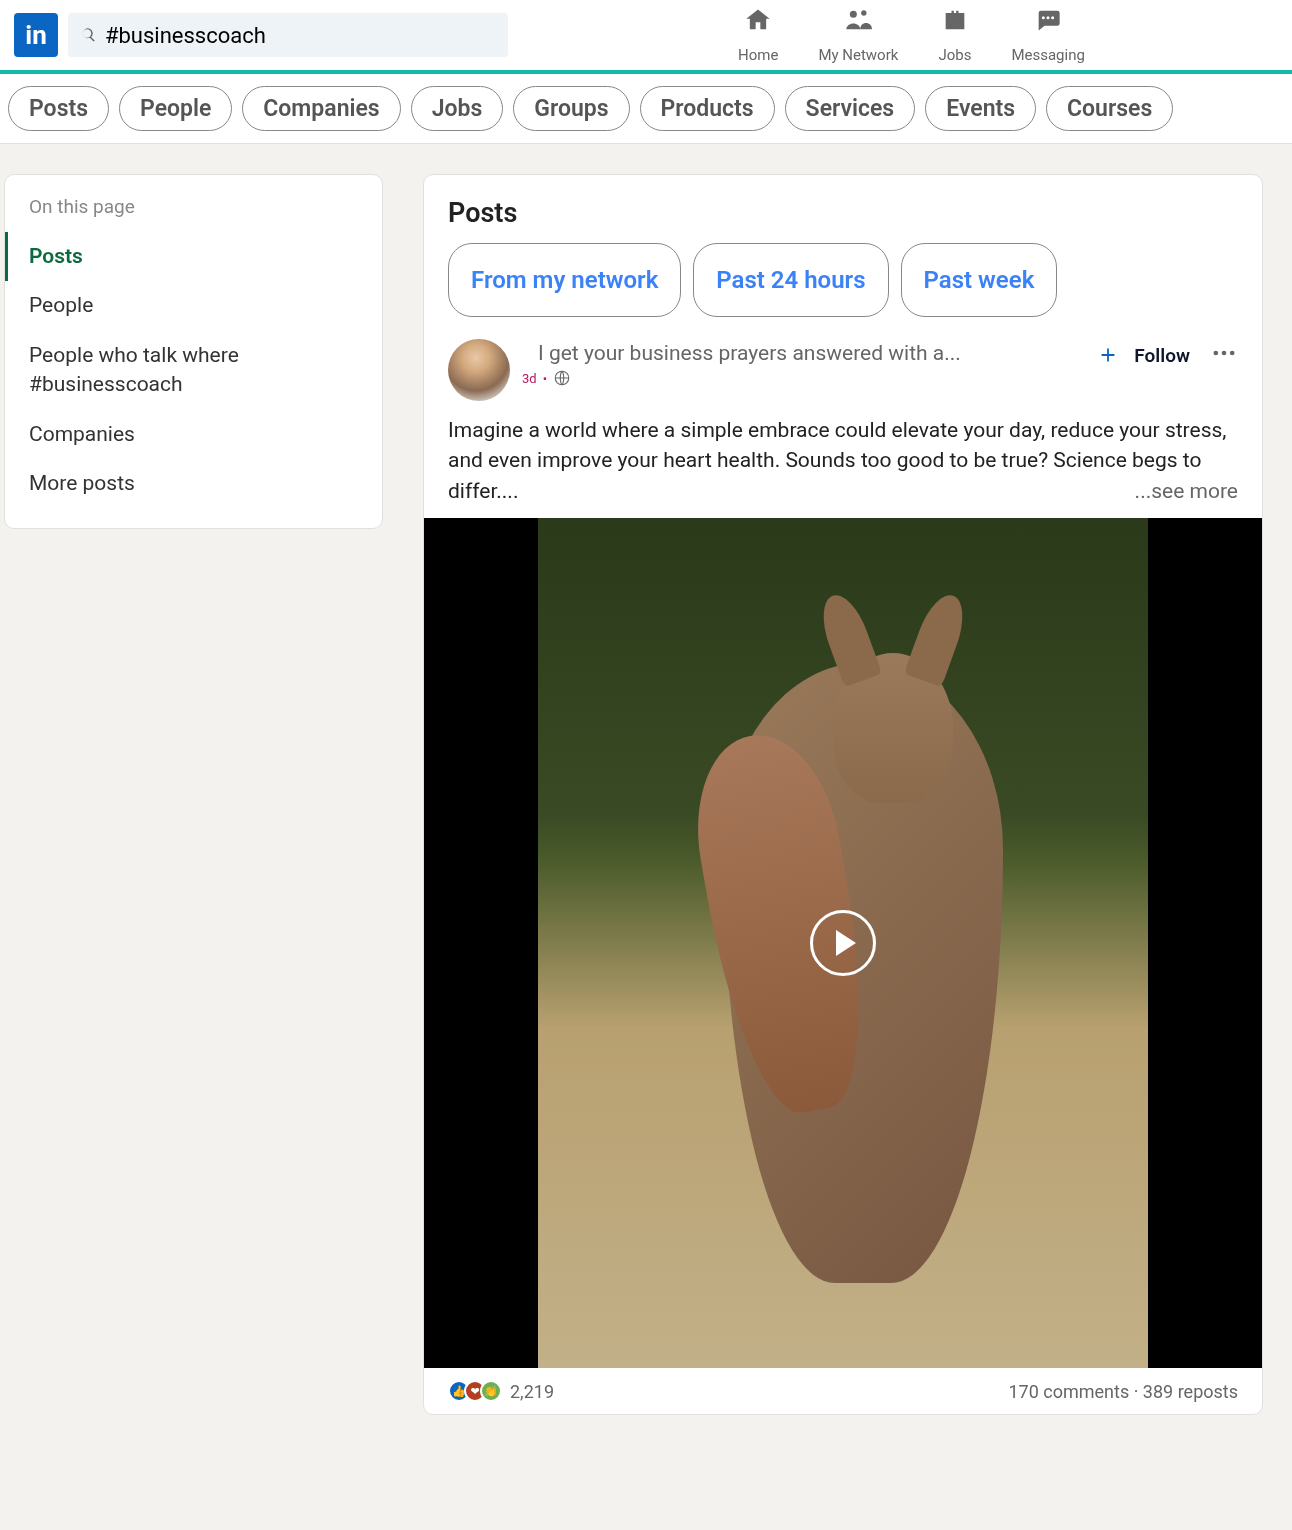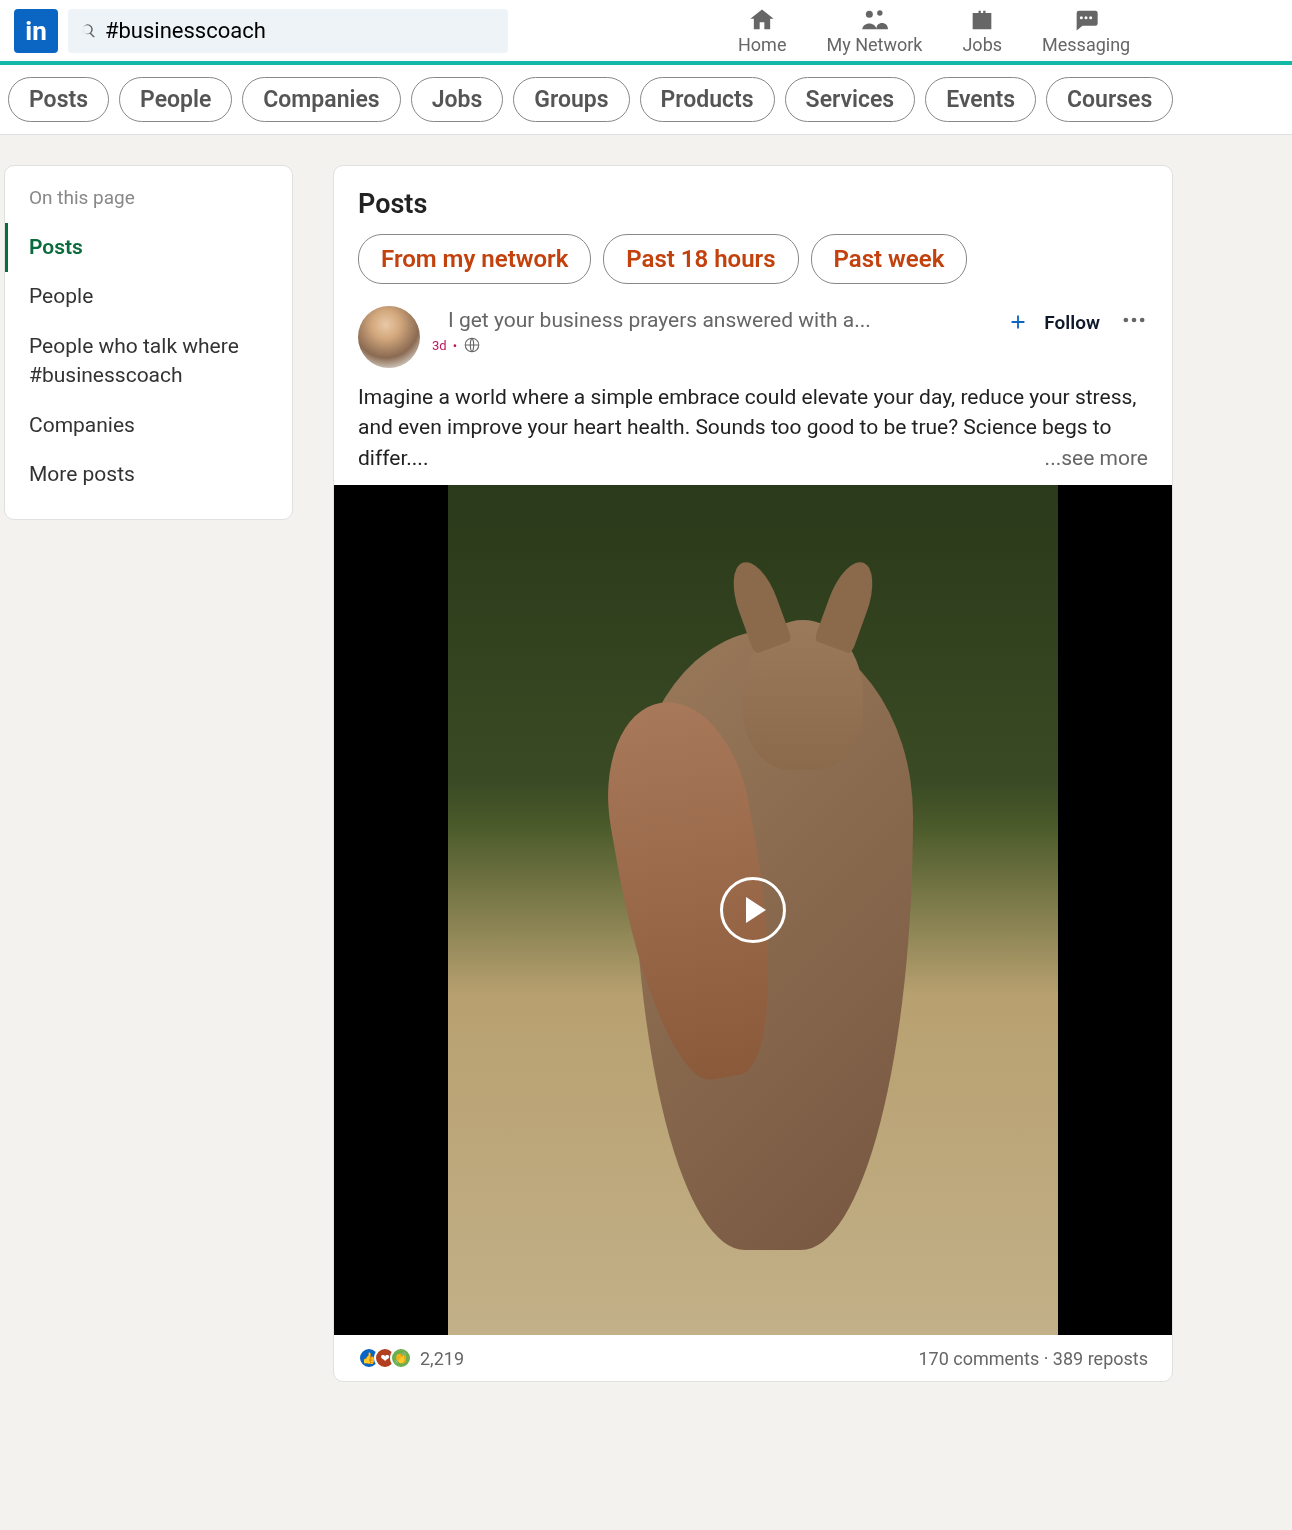--- a/index.html
+++ b/index.html
@@ -7,40 +7,40 @@
 
 
 .header { background: #fff; border-bottom: 4px solid #14b8a6; display: flex; align-items: center; padding: 6px 14px 6px 14px; }
 .logo { width: 44px; height: 44px; background: #0a66c2; border-radius: 4px; display: flex; align-items: center; justify-content: center; color: #fff; font-weight: bold; font-size: 26px; margin-right: 10px; flex-shrink: 0; }
 .search-wrap { display: flex; align-items: center; background: #eef3f8; border-radius: 4px; padding: 0 12px; height: 44px; width: 440px; }
 .search-wrap svg { width: 18px; height: 18px; fill: #666; margin-right: 8px; }
 .search-input { border: none; background: transparent; outline: none; font-size: 22px; color: #000; width: 100%; }
 .nav-items { display: flex; margin-left: 210px; }
 .nav-item { display: flex; flex-direction: column; align-items: center; padding: 0 20px; cursor: pointer; color: #666; }
 .nav-item svg { width: 28px; height: 28px; fill: #666; }
-.nav-item-label { font-size: 18px; margin-top: 0; color: #666; }
+.nav-item-label { font-size: 15px; margin-top: 12px; color: #666; }
 
 
 .filters { background: #fff; border-bottom: 1px solid #e0e0e0; padding: 12px 8px; display: flex; gap: 10px; flex-wrap: wrap; }
 .pill { border: 1px solid #888; border-radius: 24px; padding: 8px 20px; font-size: 23px; font-weight: 600; color: #555; background: #fff; cursor: pointer; }
 
 
 .content { display: flex; padding: 30px 4px 0 4px; gap: 40px; align-items: flex-start; }
 
 
-.sidebar { width: 289px; background: #fff; border: 1px solid #e0e0e0; border-radius: 10px; padding: 20px 0; flex-shrink: 0; }
+.sidebar { width: 379px; background: #fff; border: 1px solid #e0e0e0; border-radius: 10px; padding: 20px 0; flex-shrink: 0; }
 .sidebar-title { color: #888; font-size: 19px; padding: 0 24px 14px 24px; }
 .sidebar-link { padding: 10px 24px; font-size: 21px; color: #333; cursor: pointer; line-height: 1.4; }
 .sidebar-link.active { color: #0a6b3d; font-weight: 600; border-left: 3px solid #0a6b3d; padding-left: 21px; }
 
 
 .main { width: 840px; background: #fff; border: 1px solid #e0e0e0; border-radius: 10px; }
 .main-title { font-size: 27px; font-weight: 600; padding: 22px 24px 14px 24px; color: #222; }
 .sub-pills { display: flex; gap: 12px; padding: 0 24px 22px 24px; }
-.sub-pill { border: 1px solid #888; border-radius: 24px; padding: 10px 22px; font-size: 24px; font-weight: 600; color: #c2410c; background: #fff; cursor: pointer; }
+.sub-pill { border: 1px solid #888; border-radius: 24px; padding: 22px 22px; font-size: 24px; font-weight: 600; color: #3b82f6; background: #fff; cursor: pointer; }
 
 
 .post { }
 .post-head { display: flex; padding: 0 24px; align-items: flex-start; }
 .avatar { width: 62px; height: 62px; border-radius: 50%; background: radial-gradient(circle at 45% 30%, #e8c9a8 0%, #d4a97e 25%, #8a6a52 60%, #f0f0ec 90%); flex-shrink: 0; margin-right: 12px; display:flex; align-items:center; justify-content:center; }
 .post-meta { flex: 1; }
 .post-name { font-size: 22px; font-weight: 600; color: #191919; }
 .post-degree { font-size: 20px; color: #666; margin-left: 6px; font-weight: 400; }
 .post-tagline { font-size: 21px; color: #666; margin-top: 2px; margin-left: 16px; }
 .post-time { font-size: 13px; color: #be185d; margin-top: 4px; display: flex; align-items: center; gap: 6px; }
@@ -140,21 +140,21 @@
     <div class="sidebar-link">People</div>
     <div class="sidebar-link">People who talk where #businesscoach</div>
     <div class="sidebar-link">Companies</div>
     <div class="sidebar-link">More posts</div>
   </div>
 
   <div class="main">
     <div class="main-title">Posts</div>
     <div class="sub-pills">
       <button class="sub-pill">From my network</button>
-      <button class="sub-pill">Past 18 hours</button>
+      <button class="sub-pill">Past 24 hours</button>
       <button class="sub-pill">Past week</button>
     </div>
 
     <div class="post">
       <div class="post-head">
         <div class="avatar"></div>
         <div class="post-meta">
           <div class="post-tagline">I get your business prayers answered with a...</div>
           <div class="post-time">
             <span>3d</span>

